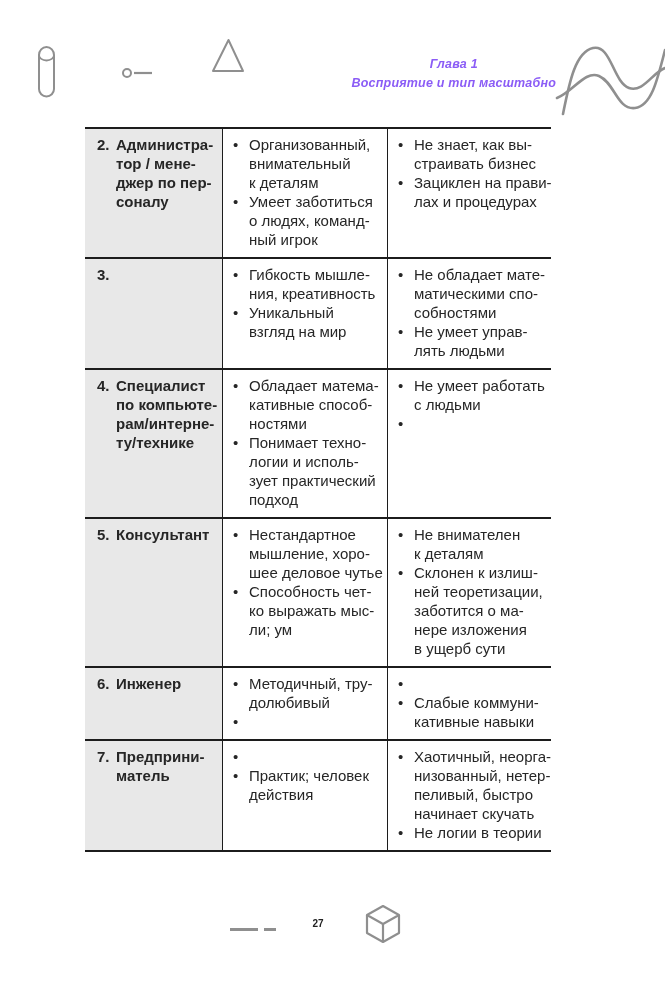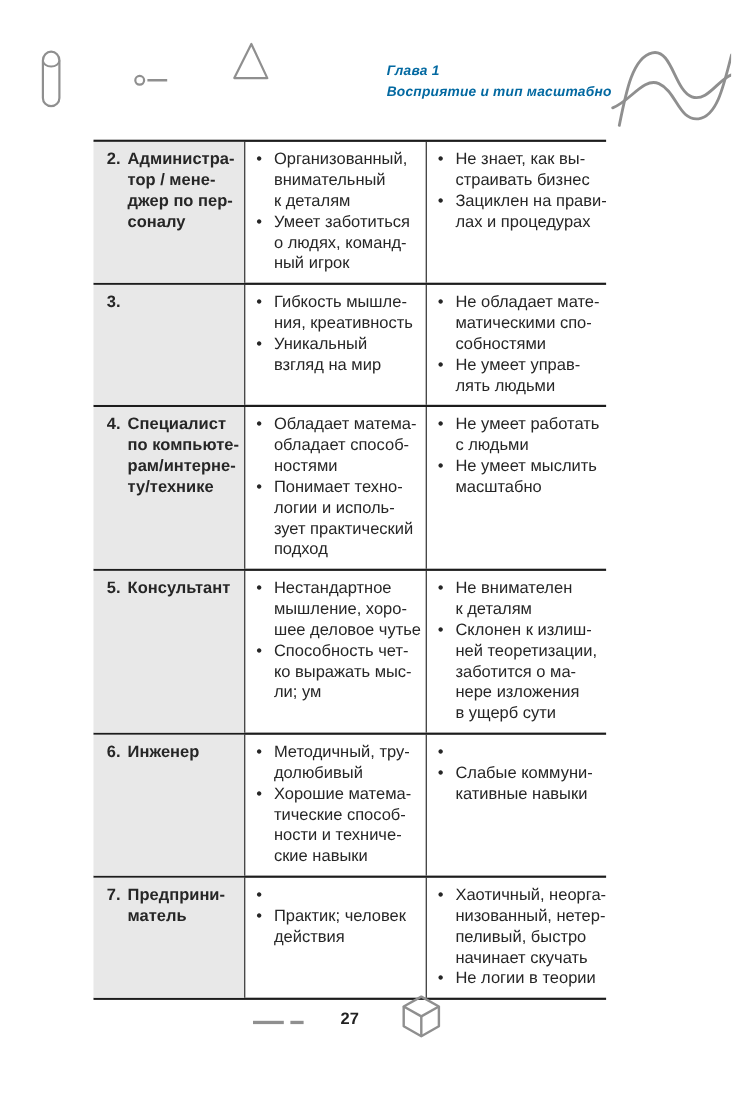--- a/index.html
+++ b/index.html
@@ -1,39 +1,39 @@
 <!DOCTYPE html>
 <html><head>
 <meta charset="utf-8">
 <style>
   html,body{margin:0;padding:0;background:#fff;}
   .page{position:relative;width:665px;height:1000px;background:#ffffff;overflow:hidden;
         font-family:"Liberation Sans",sans-serif;color:#262626;}
   
   .deco{position:absolute;}
-  .chapter-block{position:absolute;top:55px;right:109px;text-align:left;
-      font-style:italic;font-weight:700;color:#0369a1;font-size:12.5px;line-height:19px;letter-spacing:.2px;}
+  .chapter-block{position:absolute;top:55px;right:109px;text-align:center;
+      font-style:italic;font-weight:700;color:#8b5cf6;font-size:12.5px;line-height:19px;letter-spacing:.2px;}
   
   .tbl{position:absolute;left:85px;top:127px;width:466px;border-top:2.5px solid #1c1c1c;
        font-size:15px;line-height:19px;}
   .trow{display:flex;border-bottom:2px solid #1c1c1c;}
   .cell{box-sizing:border-box;}
   .c1{width:137px;background:#e8e8e8;padding:6px 4px 8px 12px;font-weight:700;display:flex;}
   .c1 .num{width:19px;flex:none;}
   .c2{width:165px;border-left:1.5px solid #1c1c1c;padding:6px 2px 8px 10px;}
   .c3{width:164px;border-left:1.5px solid #1c1c1c;padding:6px 2px 8px 10px;}
   .bullet{display:flex;}
   .bmark{width:16px;flex:none;}
   .btext,.pname{white-space:pre;}
   
   .dash{position:absolute;height:2.5px;background:#8f8f8f;}
   .dash-long{left:230px;top:928px;width:28px;}
   .dash-short{left:264px;top:928px;width:12px;}
   .page-num{position:absolute;left:300px;top:918px;width:36px;text-align:center;
-      font-weight:700;font-size:15px;color:#222;}
+      font-weight:700;font-size:10px;color:#222;}
   svg{display:block;}
 </style>
 </head>
 <body>
 
 <div class="page">
 
   <div class="deco" style="left:37px;top:45px;">
     <svg width="19" height="53" viewBox="0 0 19 53" fill="none">
       <path d="M2,10 A7.5,8 0 0 1 17,10 L17,44 A7.5,7.5 0 0 1 2,44 Z" stroke="#8f8f8f" stroke-width="2"></path>
@@ -137,41 +137,39 @@
         <span class="num">4.</span>
         <span class="pname">Специалист
 по компьюте-
 рам/интерне-
 ту/технике</span>
       </div>
       <div class="cell c2">
         <div class="bullet">
           <span class="bmark">•</span>
           <span class="btext">Обладает матема-
-обладает способ-
+кативные способ-
 ностями</span>
         </div>
         <div class="bullet">
           <span class="bmark">•</span>
           <span class="btext">Понимает техно-
 логии и исполь-
 зует практический
 подход</span>
         </div>
       </div>
       <div class="cell c3">
         <div class="bullet">
           <span class="bmark">•</span>
           <span class="btext">Не умеет работать
 с людьми</span>
         </div>
         <div class="bullet">
           <span class="bmark">•</span>
-          <span class="btext">Не умеет мыслить
-масштабно</span>
         </div>
       </div>
     </div>
 
     <div class="trow">
       <div class="cell c1">
         <span class="num">5.</span>
         <span class="pname">Консультант</span>
       </div>
       <div class="cell c2">
@@ -211,24 +209,20 @@
         <span class="pname">Инженер</span>
       </div>
       <div class="cell c2">
         <div class="bullet">
           <span class="bmark">•</span>
           <span class="btext">Методичный, тру-
 долюбивый</span>
         </div>
         <div class="bullet">
           <span class="bmark">•</span>
-          <span class="btext">Хорошие матема-
-тические способ-
-ности и техниче-
-ские навыки</span>
         </div>
       </div>
       <div class="cell c3">
         <div class="bullet">
           <span class="bmark">•</span>
         </div>
         <div class="bullet">
           <span class="bmark">•</span>
           <span class="btext">Слабые коммуни-
 кативные навыки</span>

